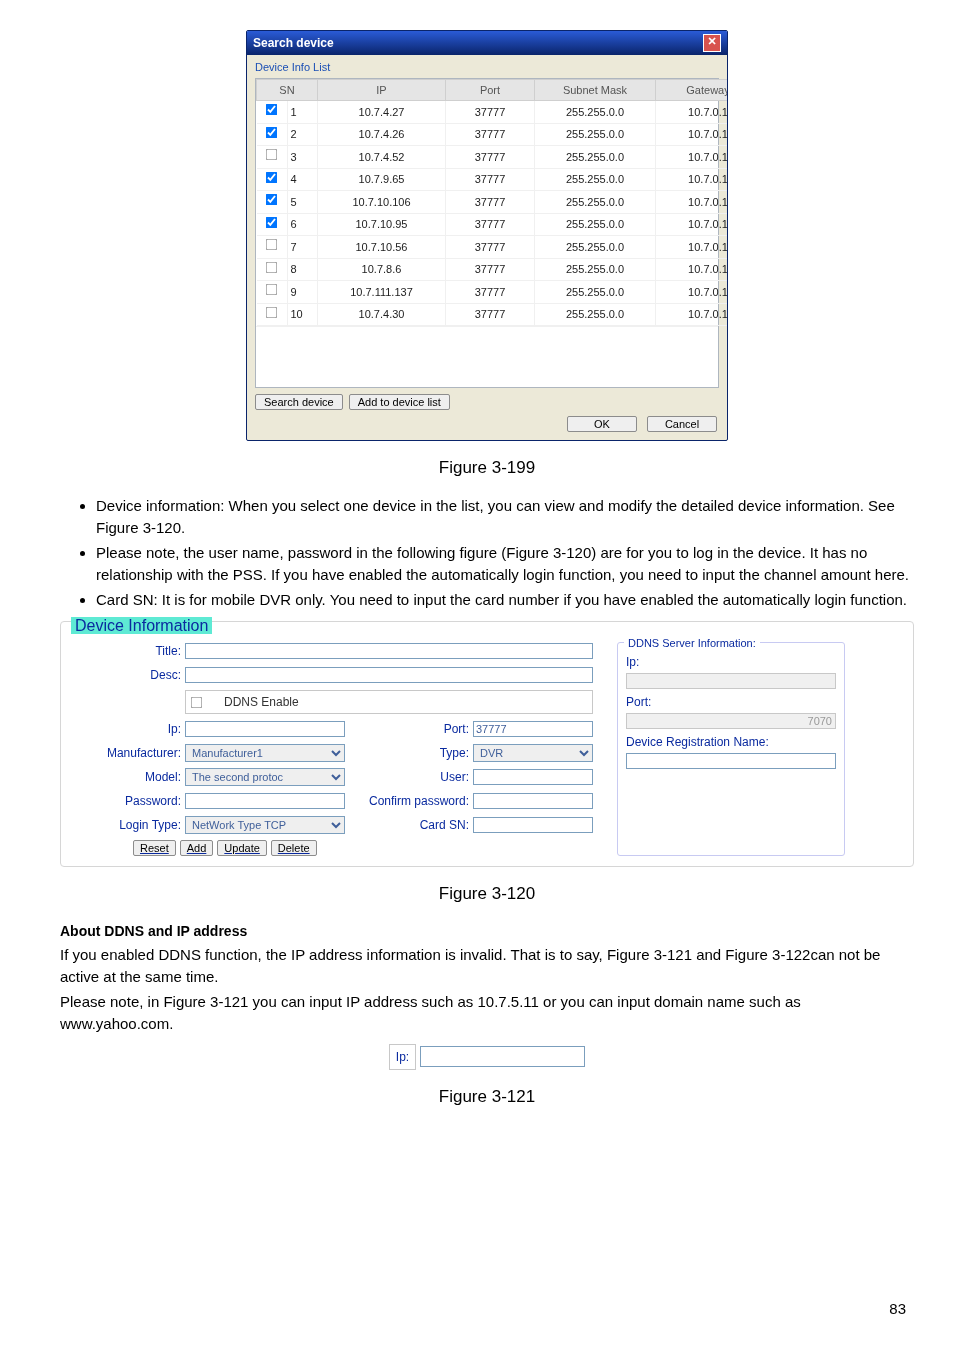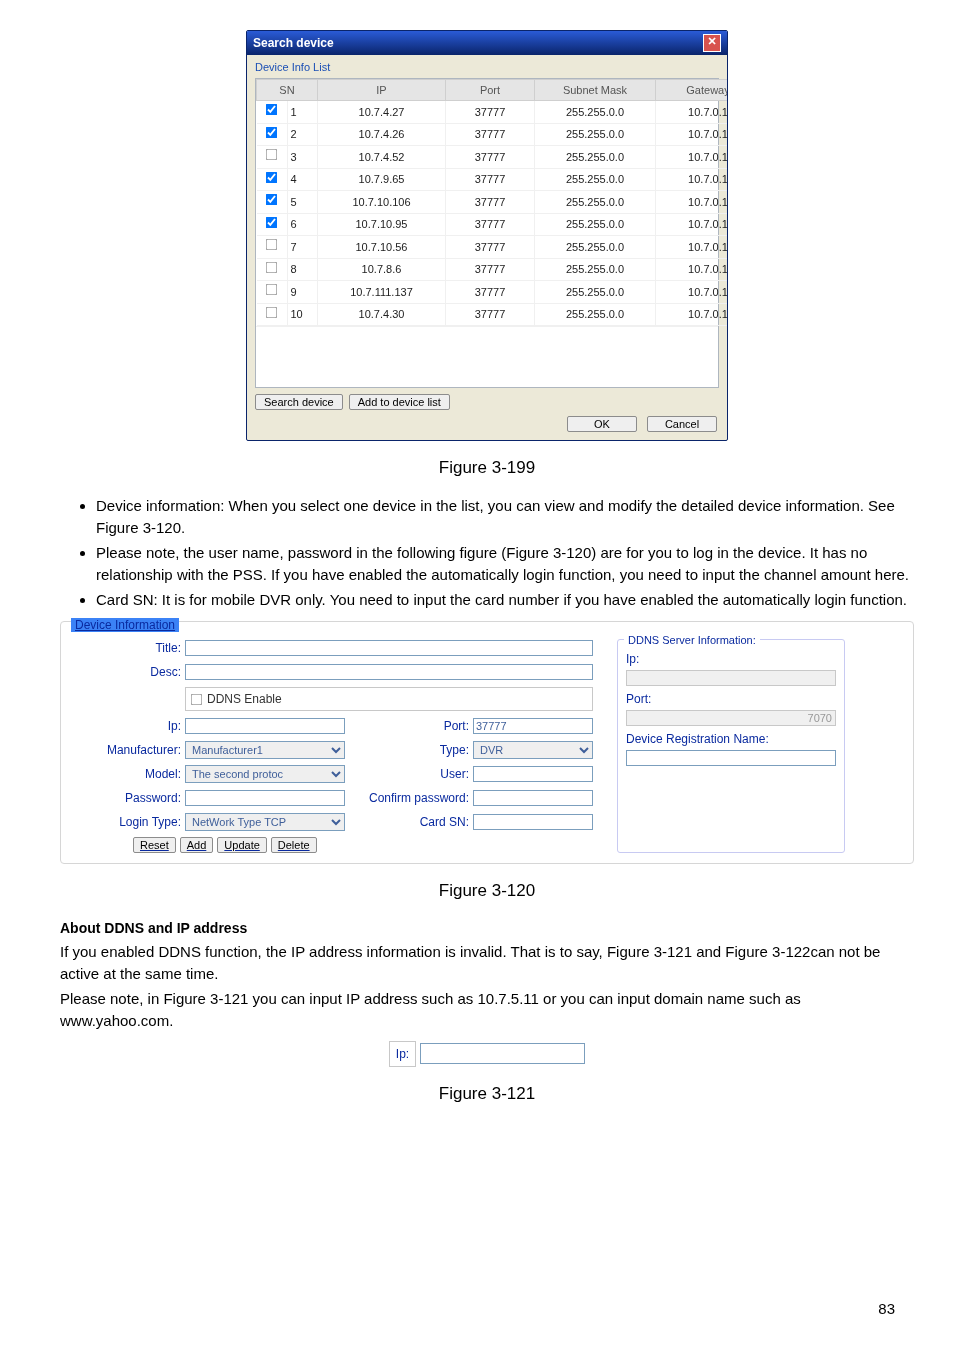--- a/index.html
+++ b/index.html
@@ -15,21 +15,21 @@
     width:954px;
     min-height:1350px;
     margin:0 auto;
     padding:30px 40px 30px 60px;
     box-sizing:border-box;
     position:relative;
   }
   .page-num{
     position:absolute;
     bottom:30px;
-    right:59px;
+    right:48px;
     font-size:15px;
   }
   .fig-caption{
     text-align:center;
     font-size:17px;
     margin:14px 0 14px 0;
   }
   ul.bullets{
     list-style:disc;
     padding-left:36px;
@@ -141,24 +141,23 @@
     border:1px solid #d6d6d6;
     border-radius:4px;
     padding:8px 10px 10px;
     margin-top:6px;
   }
   .panel-label{
     position:relative;
     top:-16px;
     left:0;
     color:#0a2a9f;
-    font-size:12px;
-    background:#3b82f6;
+    font-size:16px;
+    background:#5eead4;
     padding:0 4px;
-    text-decoration:underline;
   }
   .panel-body{
     display:flex;
     gap:24px;
     margin-top:-12px;
   }
   .form-grid{
     display:grid;
     grid-template-columns:110px 160px 120px 120px;
     row-gap:6px;
@@ -175,21 +174,21 @@
     width:100%;
     box-sizing:border-box;
     color:#3f5f9a;
   }
   .form-grid .chkline{
     grid-column:2/5;
     display:flex;
     align-items:center;
     border:1px solid #c8c8c8;
     padding:2px 4px;
-    gap:4px;
+    gap:21px;
     color:#333;
   }
   .btn-row{
     grid-column:1/5;
     display:flex;
     gap:4px;
     align-items:center;
     padding-left:62px;
     text-decoration:underline;
   }

